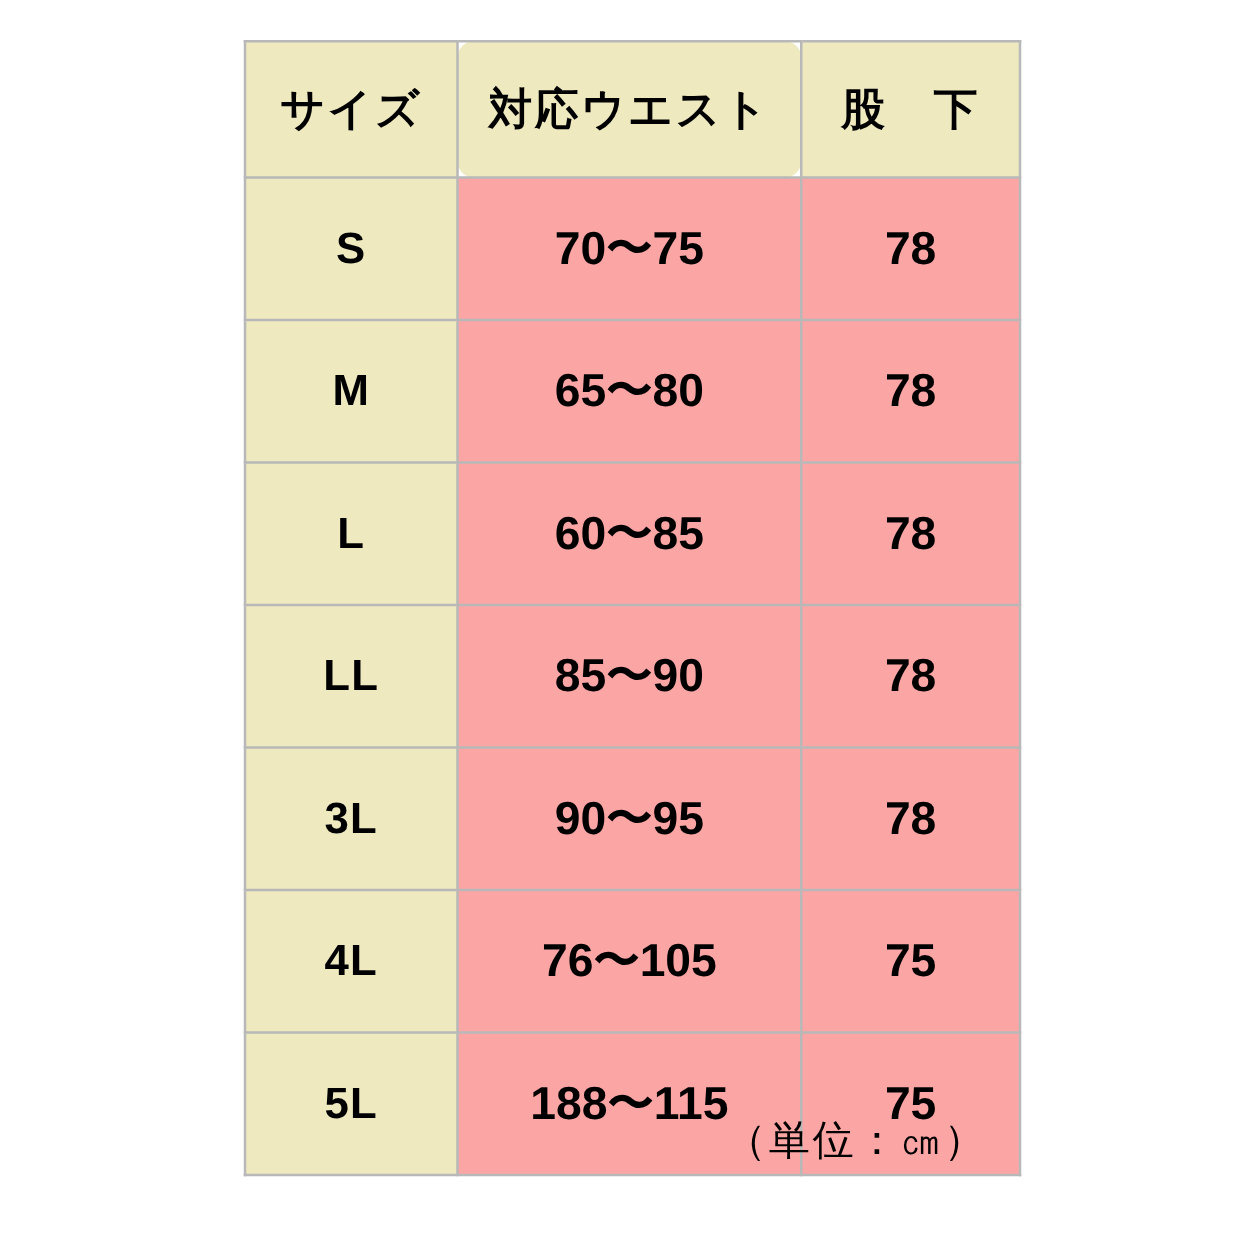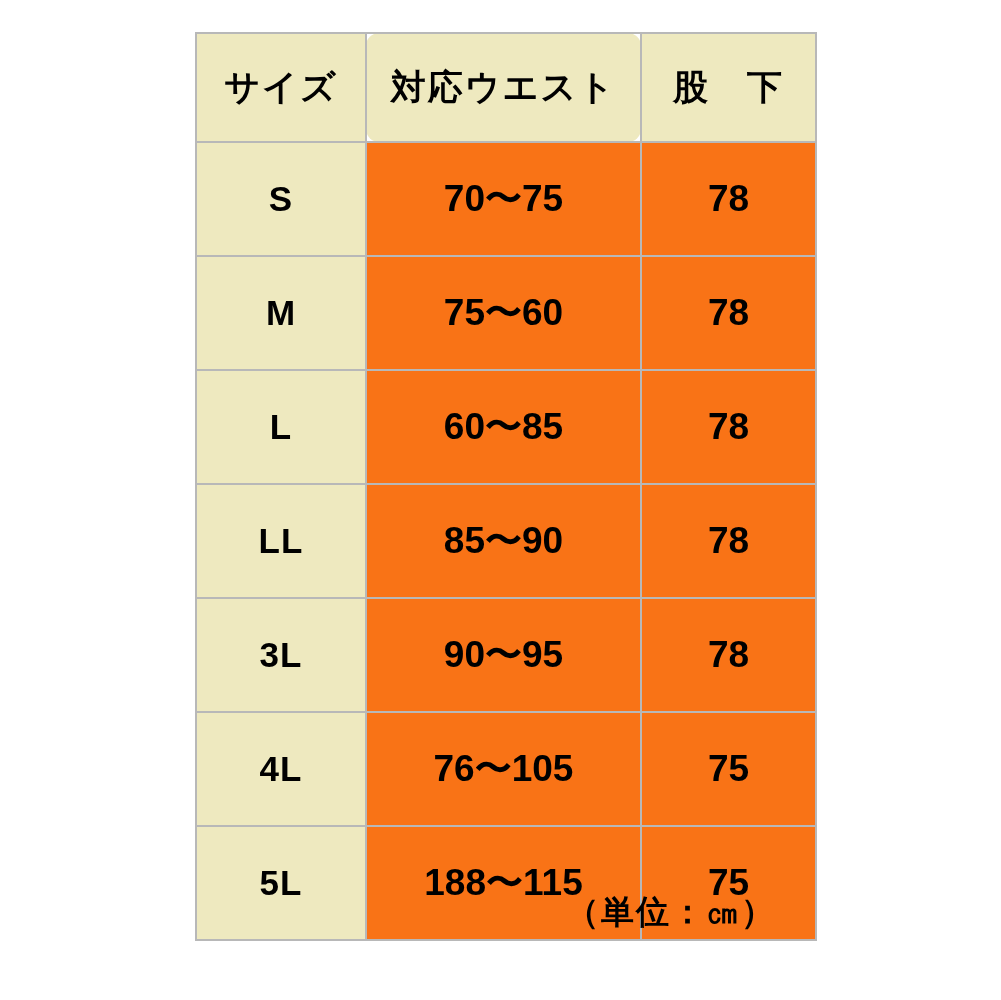--- a/index.html
+++ b/index.html
@@ -48,36 +48,36 @@
 
   .size-table thead th {
     height: 99px;
     background: #eee9bf;
     font-size: 35px;
     letter-spacing: 2px;
   }
 
   .size-table tbody td {
     height: 104px;
-    background: #f97316;
+    background: #fca5a5;
     font-size: 37px;
   }
 
   .size-table tbody td.cell-size {
     background: #eee9bf;
     font-size: 35px;
     letter-spacing: 1px;
   }
 
   .unit-note {
     position: absolute;
-    right: 225px;
+    right: 211px;
     top: 890px;
     font-size: 33px;
-    font-weight: bold;
+    font-weight: normal;
     letter-spacing: 2px;
     white-space: nowrap;
   }
 </style>
 </head>
 <body>
 
 <div class="sheet">
 
   <table class="size-table">
@@ -89,21 +89,21 @@
       </tr>
     </thead>
     <tbody>
       <tr>
         <td class="cell-size">S</td>
         <td>70〜75</td>
         <td>78</td>
       </tr>
       <tr>
         <td class="cell-size">M</td>
-        <td>75〜60</td>
+        <td>65〜80</td>
         <td>78</td>
       </tr>
       <tr>
         <td class="cell-size">L</td>
         <td>60〜85</td>
         <td>78</td>
       </tr>
       <tr>
         <td class="cell-size">LL</td>
         <td>85〜90</td>

